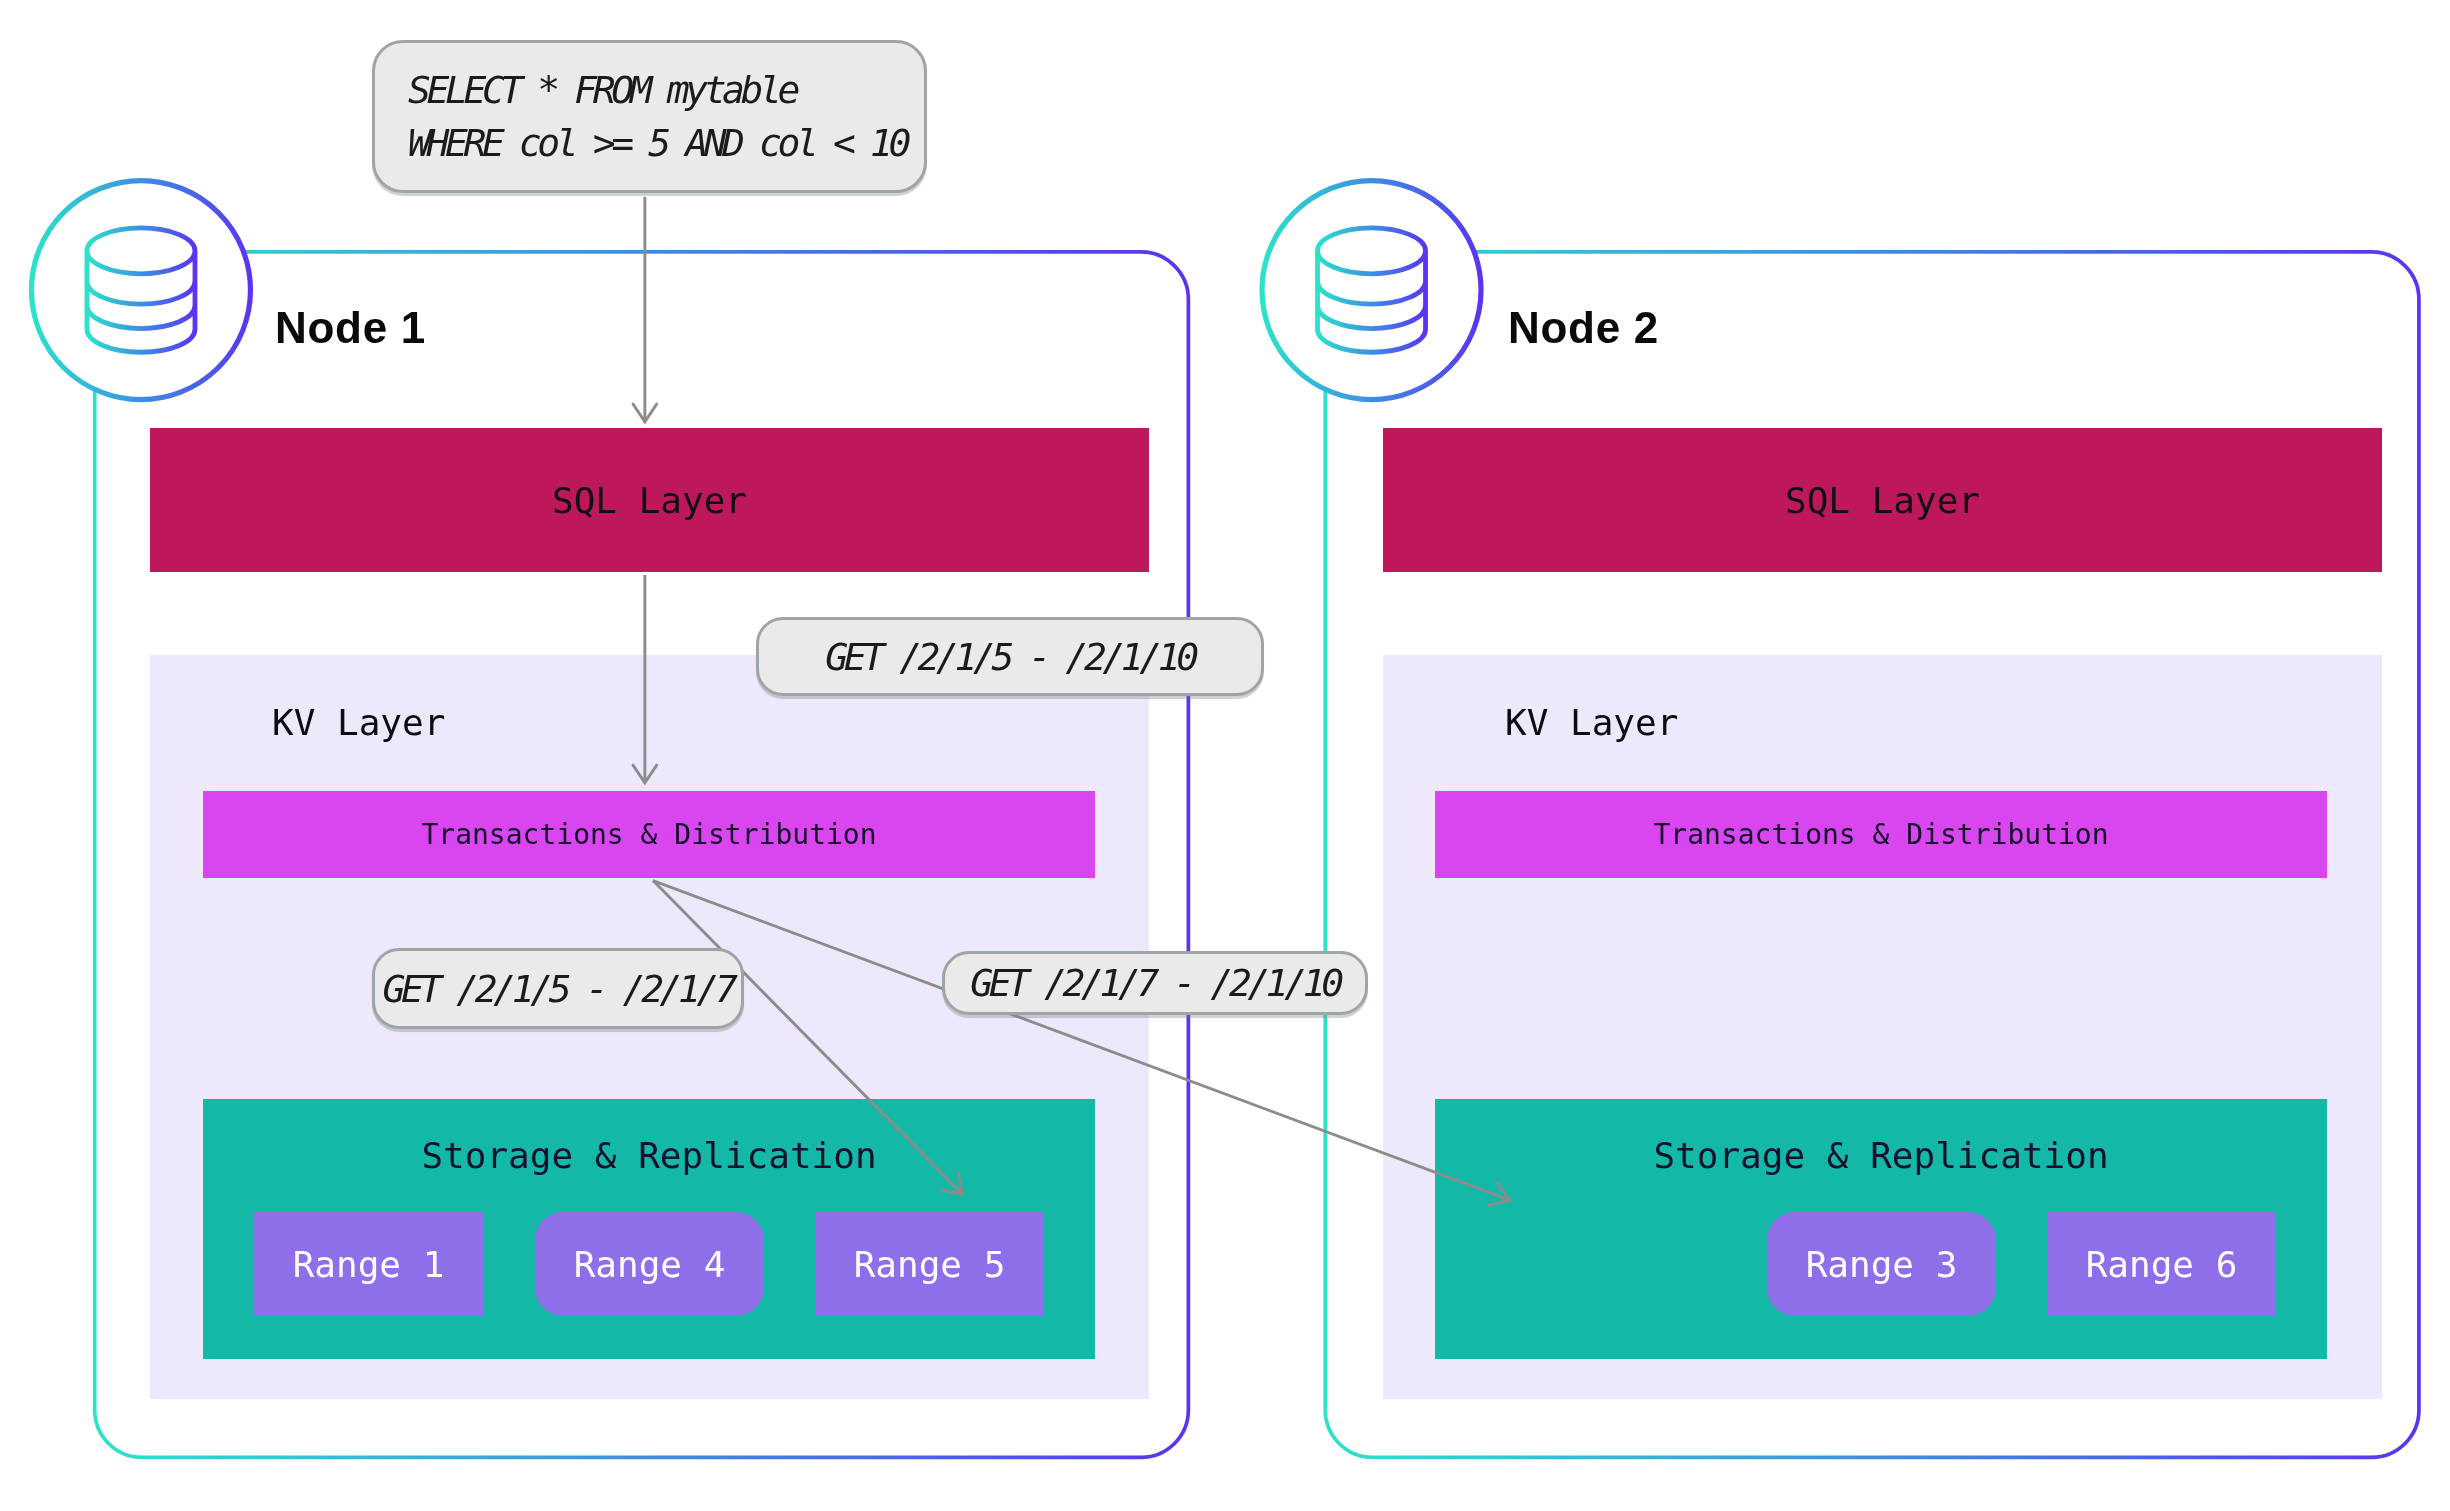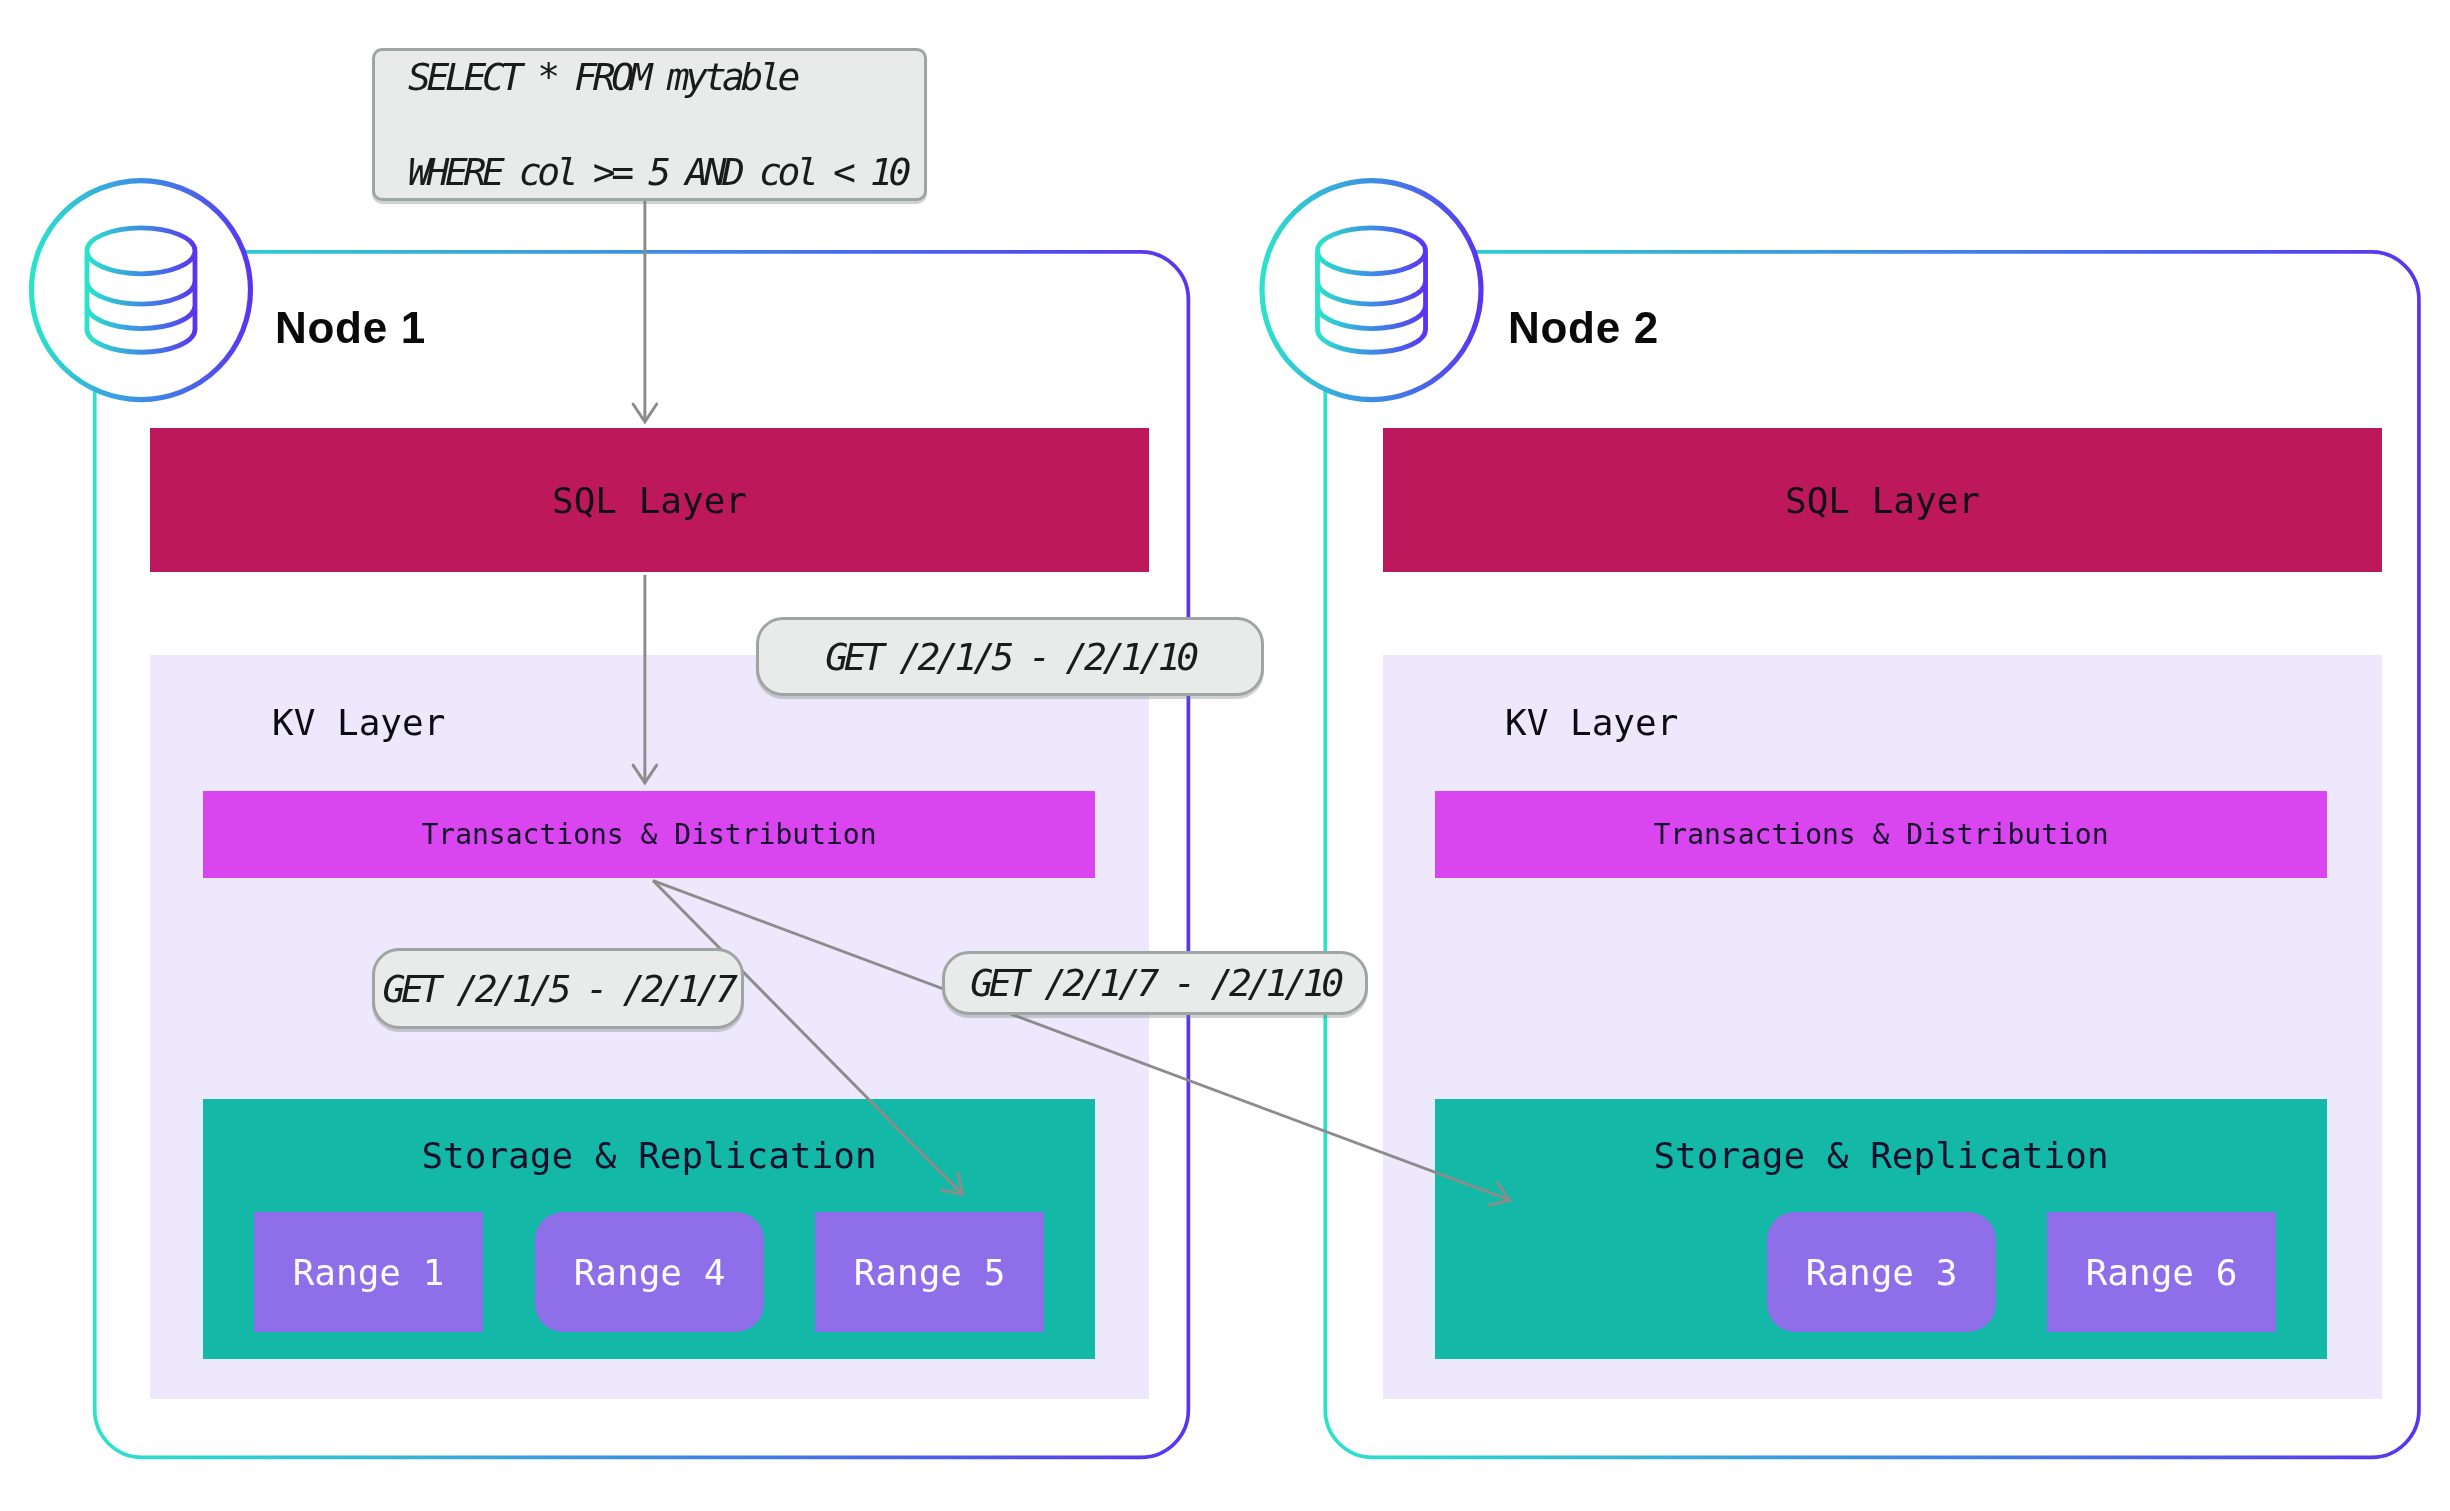--- a/index.html
+++ b/index.html
@@ -24,21 +24,21 @@
     background: #d946ef;
     display: flex; align-items: center; justify-content: center;
     font-size: 28px; color: #15102B; z-index: 2;
   }
   .sr-box { background: #14b8a6; z-index: 2; }
   .sr-title {
     text-align: center; padding-top: 36px;
     font-size: 36px; color: #15102B;
   }
   .range-box {
-    position: absolute; top: 113px; width: 229px; height: 120px;
+    position: absolute; top: 113px; width: 229px; height: 104px;
     background: #8F6EE9;
     display: flex; align-items: center; justify-content: center;
     font-size: 36px; color: #FDFDFF;
   }
   .range-pos-0 { left: 51px; }
   .range-pos-1 { left: 332px; border-radius: 28px; }
   .range-pos-2 { left: 612px; }
   .node-title {
     font-family: "Liberation Sans", sans-serif;
     font-weight: bold; font-size: 44px; color: #0A0A0A;
@@ -52,23 +52,23 @@
     z-index: 10;
     color: #1B1B1B;
     font-style: italic;
     font-size: 38px;
     letter-spacing: -4.4px;
     display: flex; align-items: center; justify-content: center;
     box-sizing: border-box;
   }
   .query-callout {
     left: 372px; top: 40px; width: 555px; height: 153px;
-    border-radius: 10px;
-    flex-direction: column; align-items: flex-start; justify-content: space-between;
-    padding-left: 33px; line-height: 1.38; margin-top: 8px;
+    border-radius: 31px;
+    flex-direction: column; align-items: flex-start; justify-content: center;
+    padding-left: 33px; line-height: 1.38;
   }
   .get-callout { border-radius: 27px; }
   .get-a { left: 756px; top: 617px;  width: 508px; height: 79px; }
   .get-b { left: 372px;  top: 948px; width: 372px; height: 81px; }
   .get-c { left: 942px; top: 951px; width: 426px; height: 64px; }
   
   #artwork {
     position: absolute; left: 0; top: 0; width: 2450px; height: 1511px;
     z-index: 5; pointer-events: none;
   }

